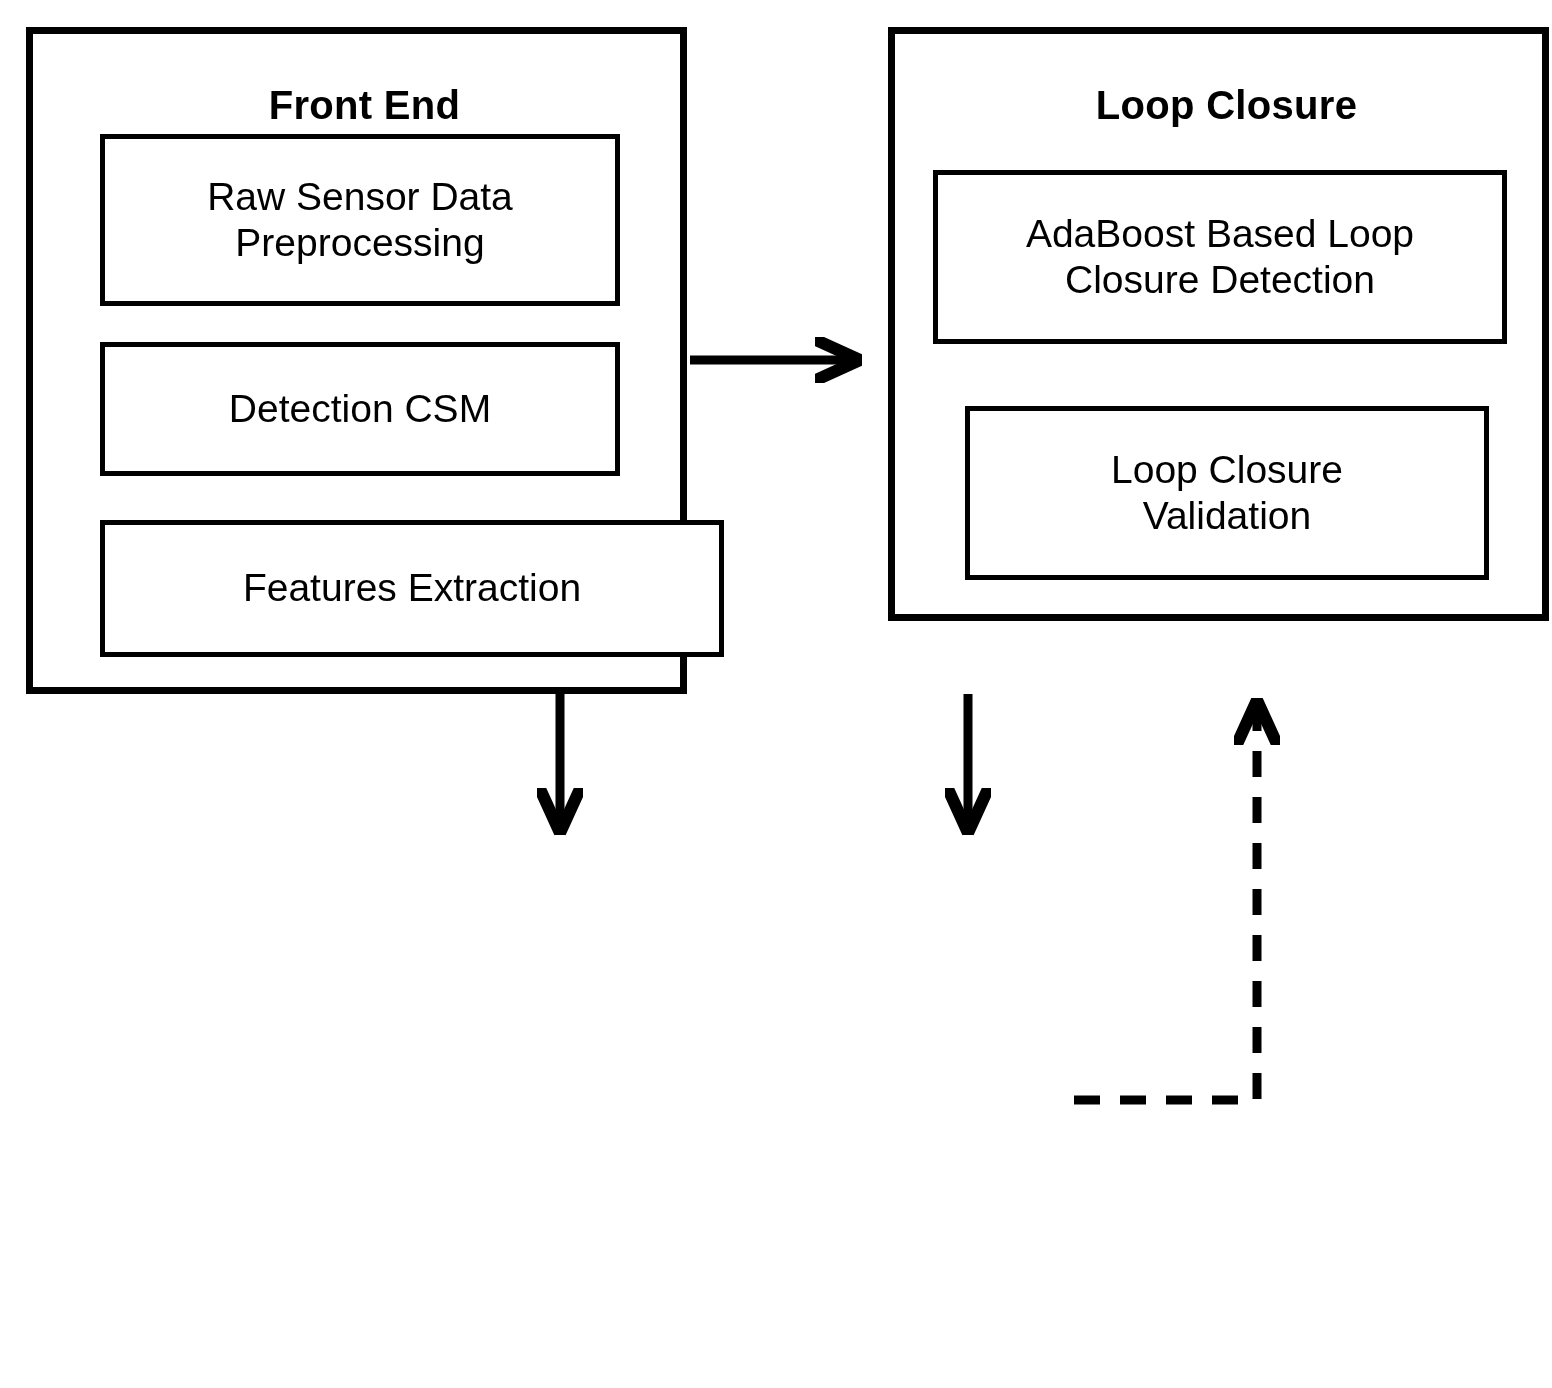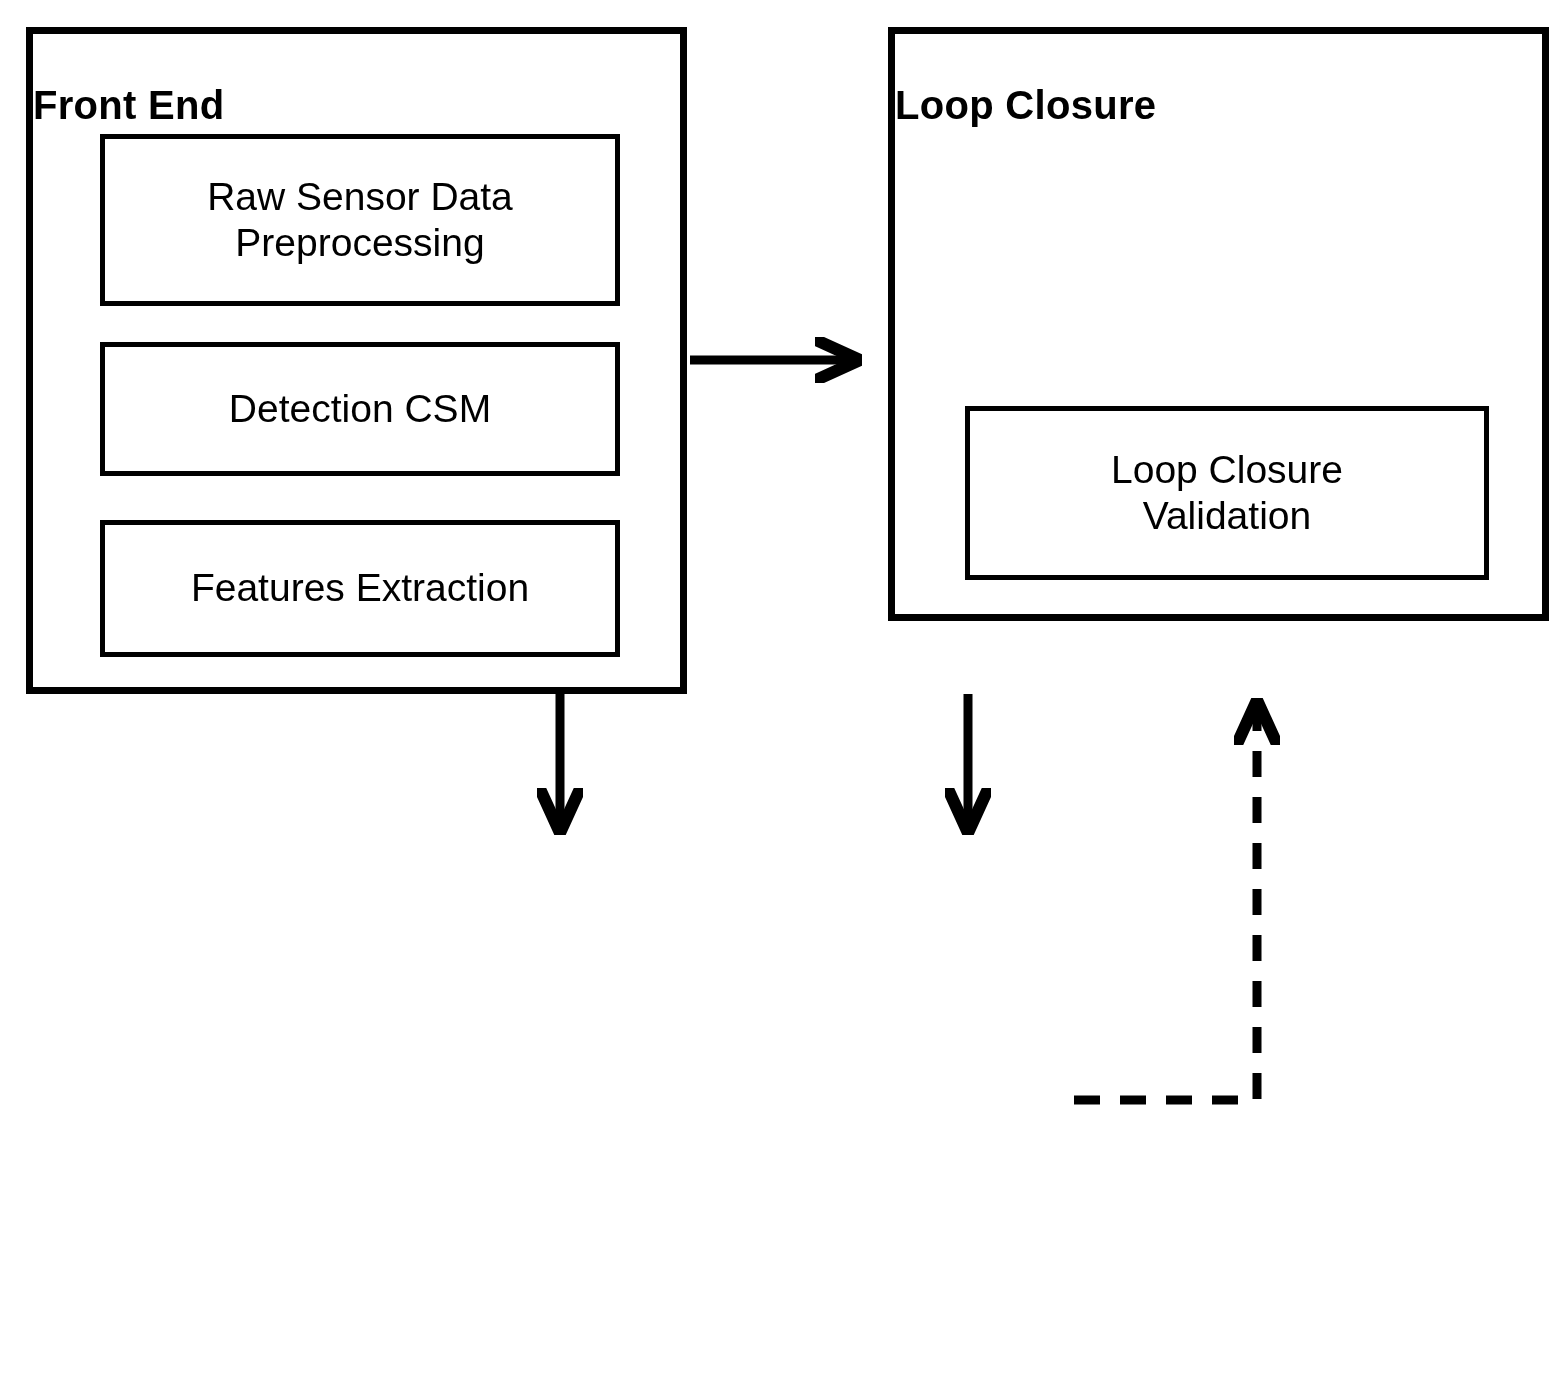--- a/index.html
+++ b/index.html
@@ -24,26 +24,28 @@
   .module {
     position: absolute;
     box-sizing: border-box;
     border: 7px solid #000000;
     background: #ffffff;
   }
   .module-title {
     position: absolute;
     left: 0;
     right: 0;
+    text-align: center;
     font-weight: bold;
     font-size: 40px;
     line-height: 1.05;
     letter-spacing: 0.3px;
     color: #000000;
     white-space: nowrap;
+    padding-left: 16px;
   }
 
   
   .block {
     position: absolute;
     box-sizing: border-box;
     border: 5px solid #000000;
     background: #ffffff;
     display: flex;
     align-items: center;
@@ -63,21 +65,21 @@
   #module-loop-closure{ left: 888px; top: 27px;   width: 661px; height: 594px; }
   #module-back-end    { left: 453px; top: 838px;  width: 621px; height: 531px; }
 
   #title-front-end    { top: 50px;  }
   #title-loop-closure { top: 50px;  }
   #title-back-end     { top: 23px;  }
 
   
   #block-raw-sensor       { left: 67px;  top: 88px;  width: 520px; height: 172px; margin-top: 12px; }
   #block-improved-csm     { left: 67px;  top: 308px; width: 520px; height: 134px; }
-  #block-features-extract { left: 67px;  top: 486px; width: 520px; height: 137px; }
+  #block-features-extract { left: 67px;  top: 486px; width: 624px; height: 137px; }
 
   
   #block-adaboost   { left: 38px; top: 136px; width: 574px; height: 174px; }
   #block-validation { left: 70px; top: 372px; width: 524px; height: 174px; }
 
   
   #block-isam      { left: 45px; top: 90px;  width: 573px; height: 172px; }
   #block-rejection { left: 45px; top: 287px; width: 573px; height: 172px; }
 
   
@@ -133,20 +135,24 @@
     </div>
 
     <div class="block" id="block-features-extract">
       <span class="block-label">Features Extraction</span>
     </div>
   </div>
 
   <div class="module" id="module-loop-closure">
     <div class="module-title" id="title-loop-closure">Loop Closure</div>
 
+    <div class="block" id="block-adaboost">
+      <span class="block-label">AdaBoost Based Loop
+Closure Detection</span>
+    </div>
 
     <div class="block" id="block-validation">
       <span class="block-label">Loop Closure
 Validation</span>
     </div>
   </div>
 
 
 </div>
 

